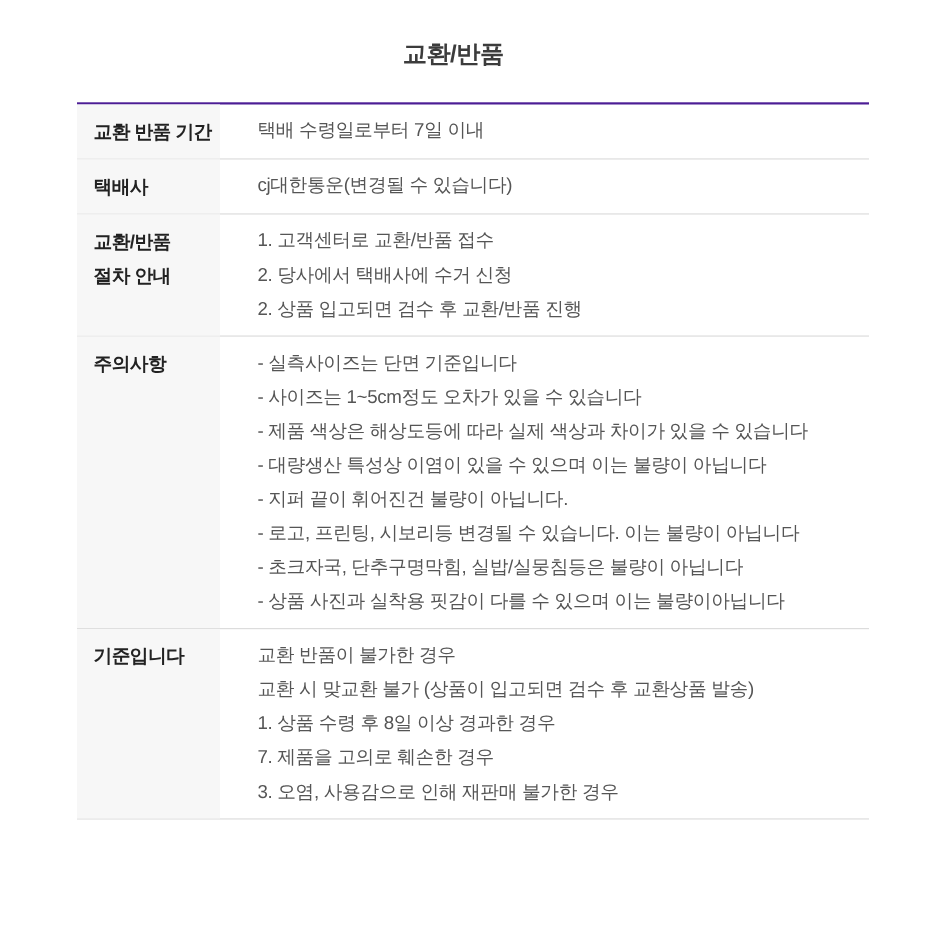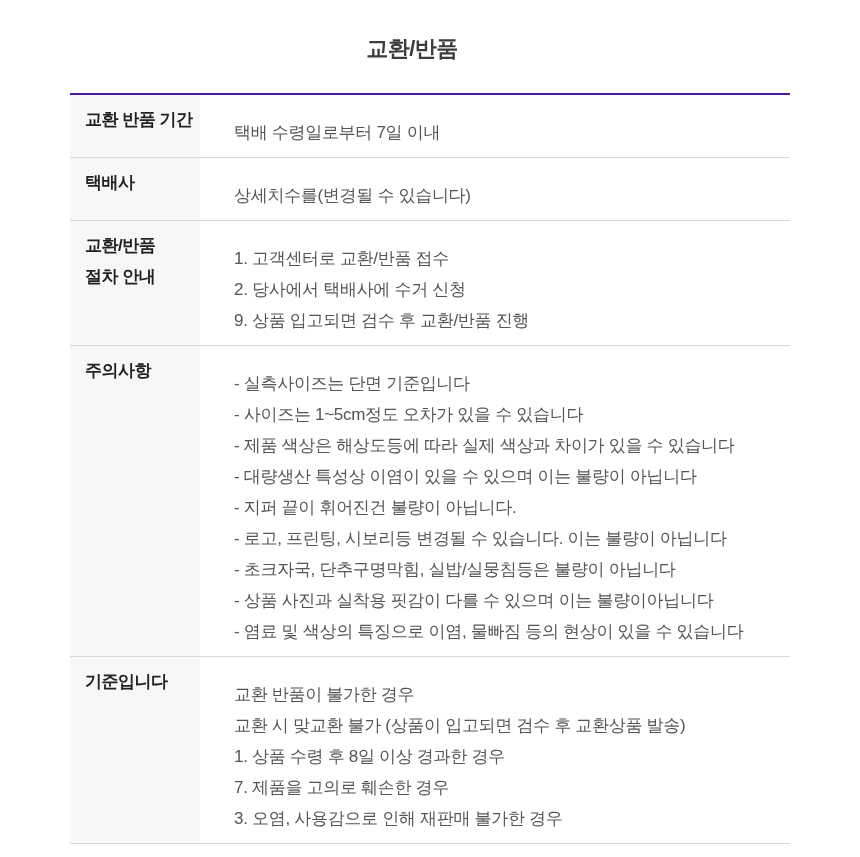--- a/index.html
+++ b/index.html
@@ -41,21 +41,21 @@
     padding: 9px 6px 9px 15px;
     font-size: 17px;
     font-weight: 700;
     color: #222222;
     line-height: 31px;
     letter-spacing: -0.5px;
   }
   .content-cell {
     flex: 1;
     box-sizing: border-box;
-    padding: 22px 10px 9px 34px;
+    padding: 8px 10px 9px 34px;
     font-size: 17px;
     font-weight: 400;
     color: #555555;
     line-height: 31px;
     letter-spacing: -0.3px;
   }
   .label-line, .content-line {
     white-space: nowrap;
   }
 </style>
@@ -71,48 +71,47 @@
         </div>
         <div class="content-cell">
           <div class="content-line">택배 수령일로부터 7일 이내</div>
         </div>
       </div>
       <div class="row">
         <div class="label-cell">
           <div class="label-line">택배사</div>
         </div>
         <div class="content-cell">
-          <div class="content-line">상세치수를(변경될 수 있습니다)</div>
+          <div class="content-line">cj대한통운(변경될 수 있습니다)</div>
         </div>
       </div>
       <div class="row">
         <div class="label-cell">
           <div class="label-line">교환/반품</div>
           <div class="label-line">절차 안내</div>
         </div>
         <div class="content-cell">
           <div class="content-line">1. 고객센터로 교환/반품 접수</div>
           <div class="content-line">2. 당사에서 택배사에 수거 신청</div>
-          <div class="content-line">9. 상품 입고되면 검수 후 교환/반품 진행</div>
+          <div class="content-line">2. 상품 입고되면 검수 후 교환/반품 진행</div>
         </div>
       </div>
       <div class="row">
         <div class="label-cell">
           <div class="label-line">주의사항</div>
         </div>
         <div class="content-cell">
           <div class="content-line">- 실측사이즈는 단면 기준입니다</div>
           <div class="content-line">- 사이즈는 1~5cm정도 오차가 있을 수 있습니다</div>
           <div class="content-line">- 제품 색상은 해상도등에 따라 실제 색상과 차이가 있을 수 있습니다</div>
           <div class="content-line">- 대량생산 특성상 이염이 있을 수 있으며 이는 불량이 아닙니다</div>
           <div class="content-line">- 지퍼 끝이 휘어진건 불량이 아닙니다.</div>
           <div class="content-line">- 로고, 프린팅, 시보리등 변경될 수 있습니다. 이는 불량이 아닙니다</div>
           <div class="content-line">- 초크자국, 단추구명막힘, 실밥/실뭉침등은 불량이 아닙니다</div>
           <div class="content-line">- 상품 사진과 실착용 핏감이 다를 수 있으며 이는 불량이아닙니다</div>
-          <div class="content-line">- 염료 및 색상의 특징으로 이염, 물빠짐 등의 현상이 있을 수 있습니다</div>
         </div>
       </div>
       <div class="row">
         <div class="label-cell">
           <div class="label-line">기준입니다</div>
         </div>
         <div class="content-cell">
           <div class="content-line">교환 반품이 불가한 경우</div>
           <div class="content-line">교환 시 맞교환 불가 (상품이 입고되면 검수 후 교환상품 발송)</div>
           <div class="content-line">1. 상품 수령 후 8일 이상 경과한 경우</div>

